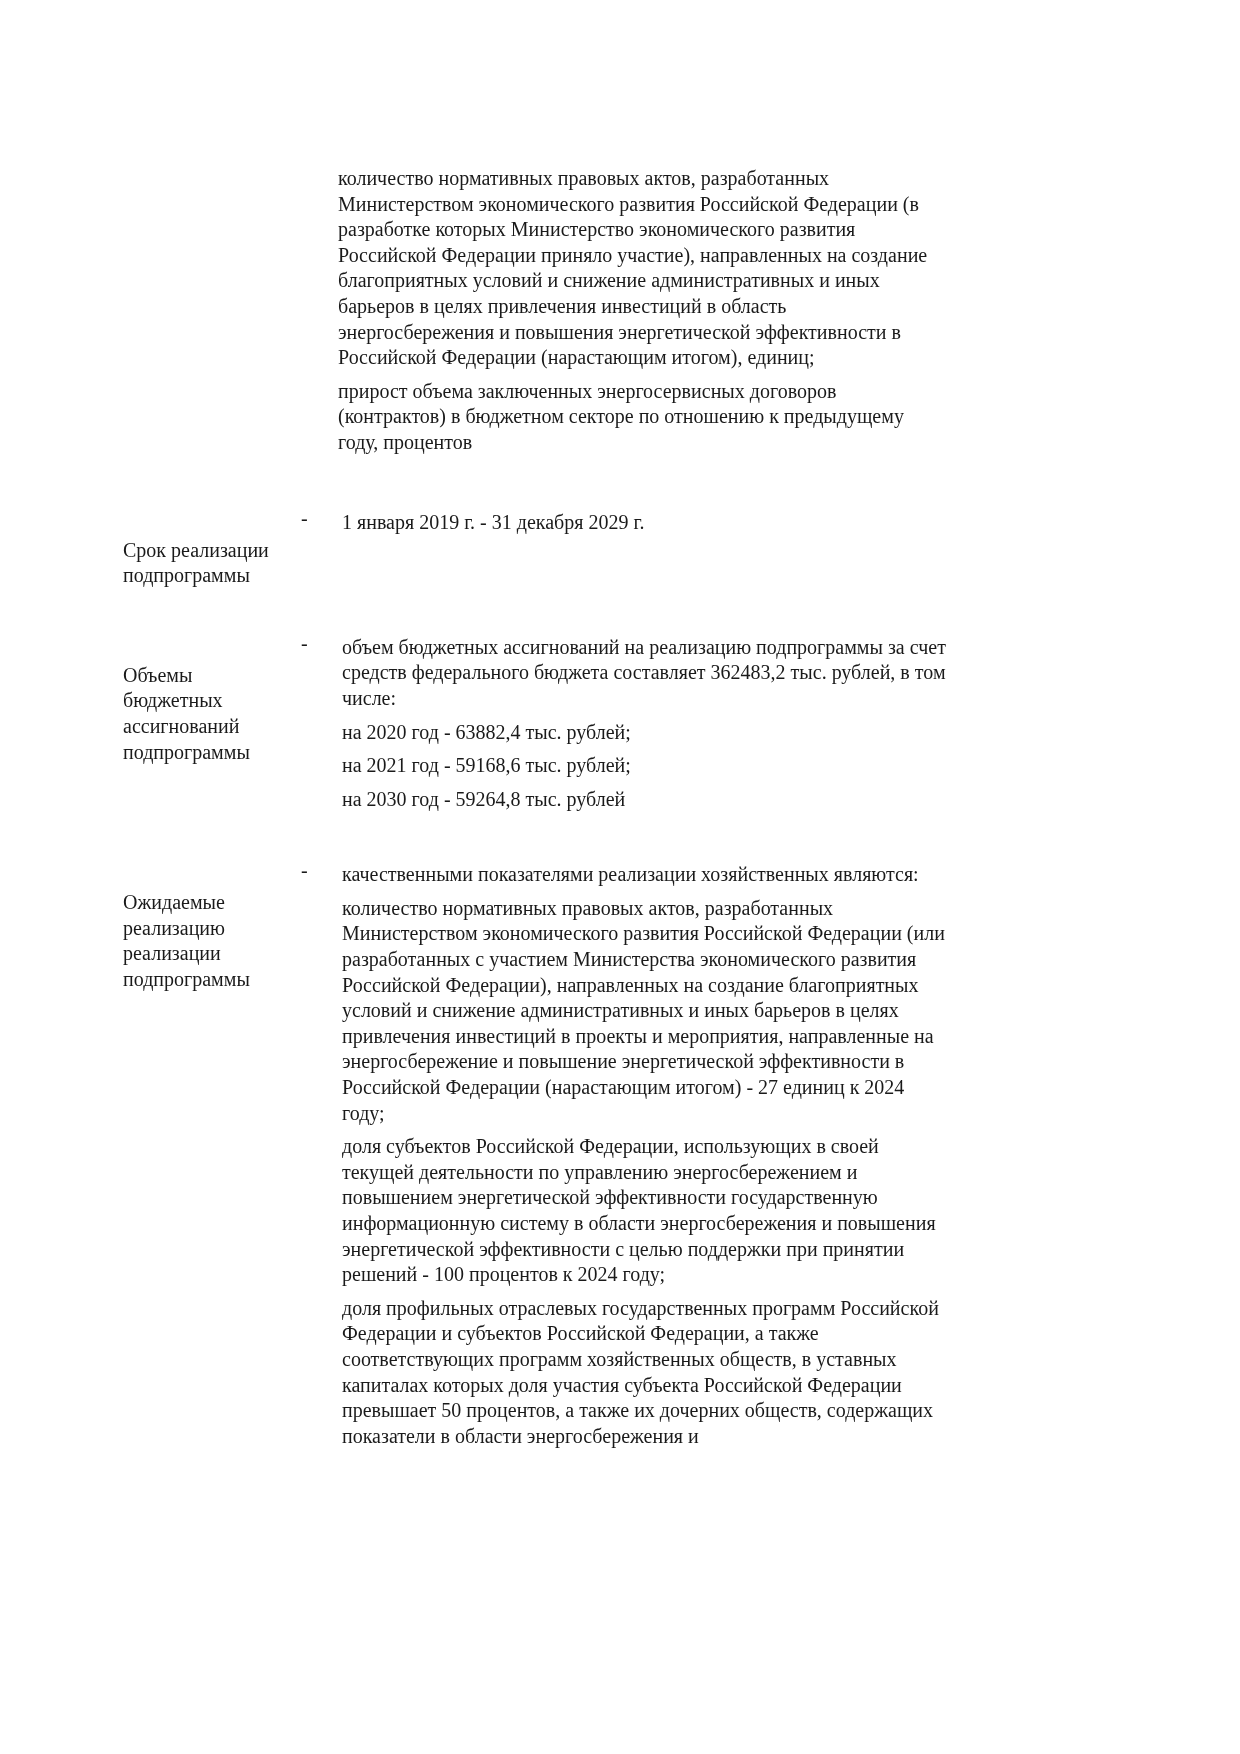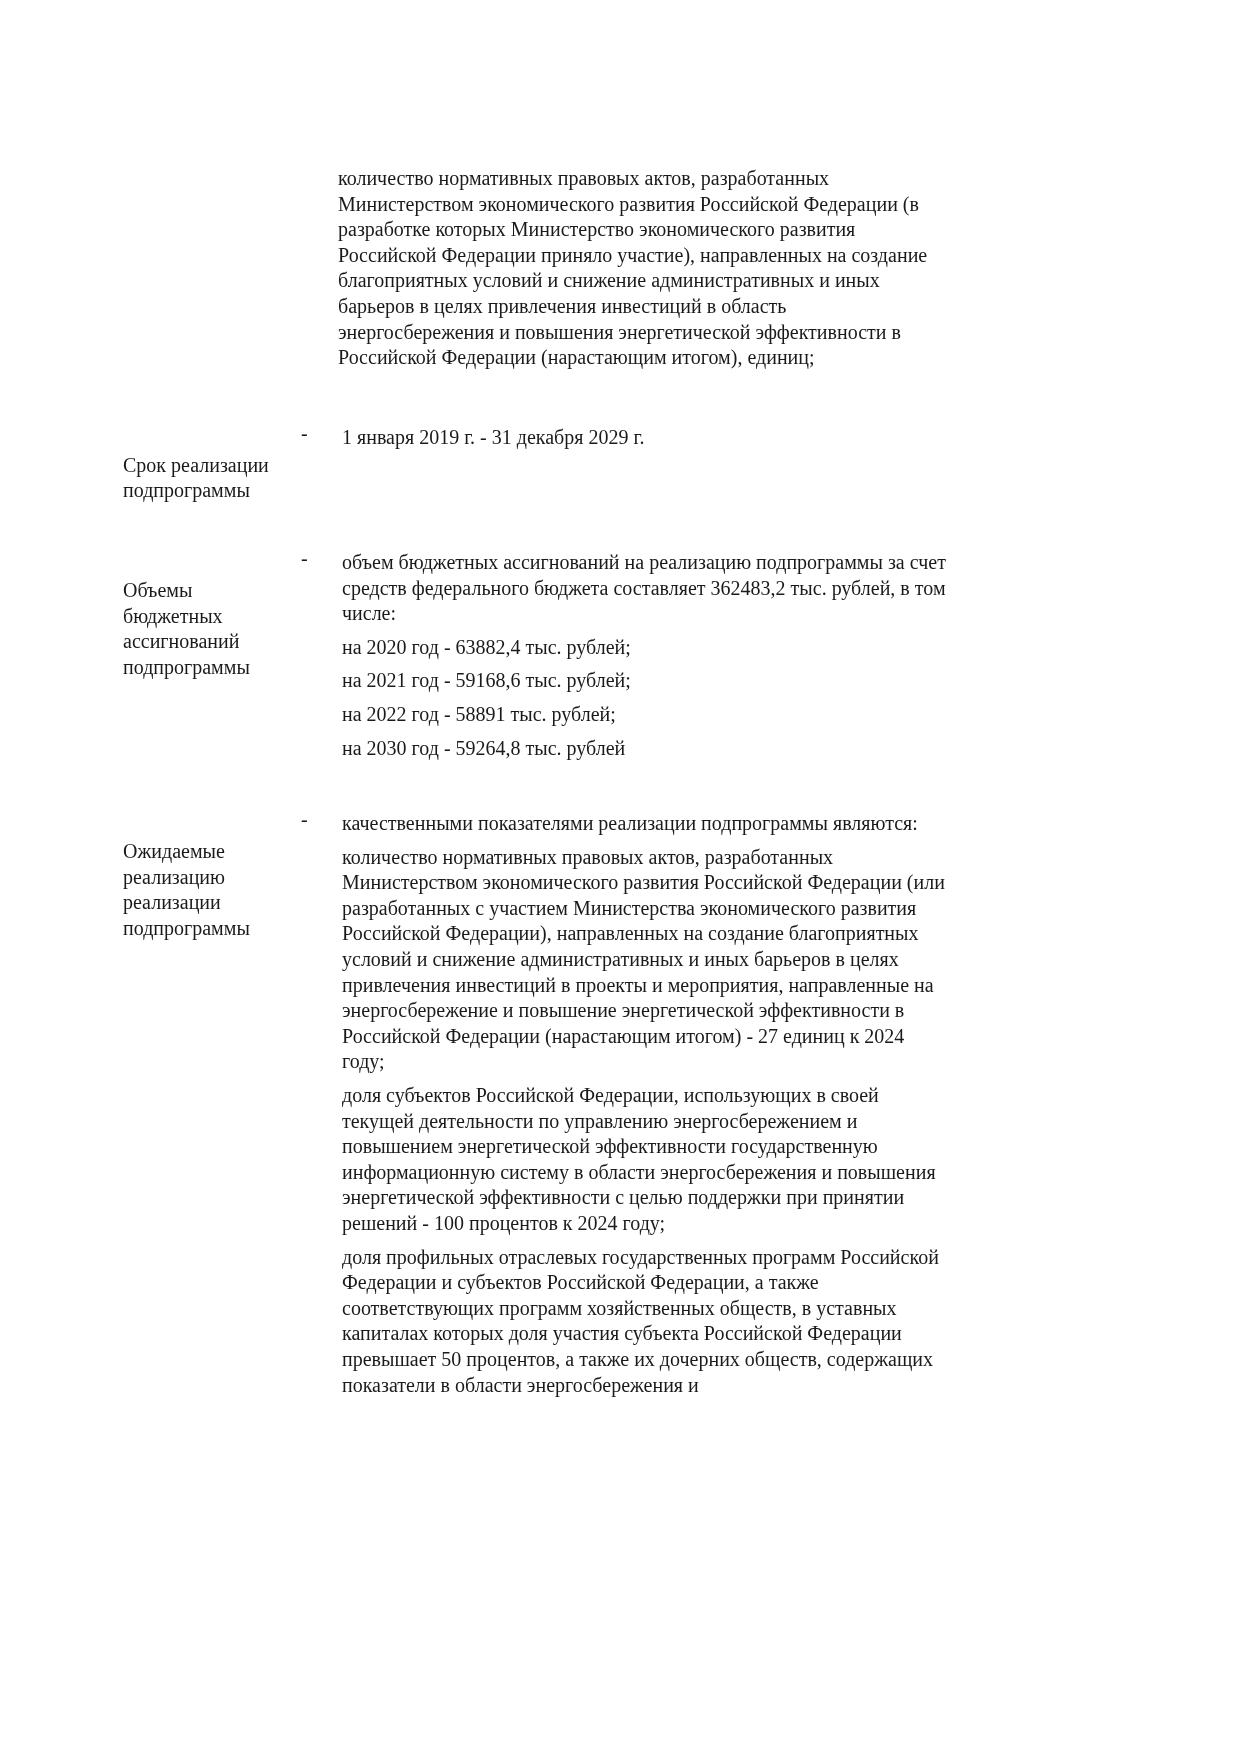--- a/index.html
+++ b/index.html
@@ -47,20 +47,21 @@
 <body style="color: rgb(26, 26, 26); background: rgb(255, 255, 255);">
 
 <div class="page">
   <div class="doc">
 
     <section class="row">
       <div class="cell label"></div>
       <div class="cell dash"></div>
       <div class="cell content">
           <p>количество нормативных правовых актов, разработанных Министерством экономического развития Российской Федерации (в разработке которых Министерство экономического развития Российской Федерации приняло участие), направленных на создание благоприятных условий и снижение административных и иных барьеров в целях привлечения инвестиций в область энергосбережения и повышения энергетической эффективности в Российской Федерации (нарастающим итогом), единиц;</p>
+          <p>прирост объема заключенных энергосервисных договоров (контрактов) в бюджетном секторе по отношению к предыдущему году, процентов</p>
         </div>
     </section>
 
     <div>
         <section class="row">
           <div class="cell label">Срок реализации
 подпрограммы</div>
           <div class="cell dash">-</div>
           <div class="cell content">
             <p>1 января 2019 г. - 31 декабря 2029 г.</p>
@@ -69,32 +70,31 @@
         <section class="row">
           <div class="cell label">Объемы
 бюджетных
 ассигнований
 подпрограммы</div>
           <div class="cell dash">-</div>
           <div class="cell content">
             <p>объем бюджетных ассигнований на реализацию подпрограммы за счет средств федерального бюджета составляет 362483,2 тыс. рублей, в том числе:</p>
             <p>на 2020 год - 63882,4 тыс. рублей;</p>
             <p>на 2021 год - 59168,6 тыс. рублей;</p>
-            <p>на 2022 год - 58891 тыс. рублей;</p>
             <p>на 2030 год - 59264,8 тыс. рублей</p>
           </div>
         </section>
         <section class="row">
           <div class="cell label">Ожидаемые
 реализацию
 реализации
 подпрограммы</div>
           <div class="cell dash">-</div>
           <div class="cell content">
-            <p>качественными показателями реализации подпрограммы являются:</p>
+            <p>качественными показателями реализации хозяйственных являются:</p>
             <p>количество нормативных правовых актов, разработанных Министерством экономического развития Российской Федерации (или разработанных с участием Министерства экономического развития Российской Федерации), направленных на создание благоприятных условий и снижение административных и иных барьеров в целях привлечения инвестиций в проекты и мероприятия, направленные на энергосбережение и повышение энергетической эффективности в Российской Федерации (нарастающим итогом) - 27 единиц к 2024 году;</p>
             <p>доля субъектов Российской Федерации, использующих в своей текущей деятельности по управлению энергосбережением и повышением энергетической эффективности государственную информационную систему в области энергосбережения и повышения энергетической эффективности с целью поддержки при принятии решений - 100 процентов к 2024 году;</p>
             <p>доля профильных отраслевых государственных программ Российской Федерации и субъектов Российской Федерации, а также соответствующих программ хозяйственных обществ, в уставных капиталах которых доля участия субъекта Российской Федерации превышает 50 процентов, а также их дочерних обществ, содержащих показатели в области энергосбережения и</p>
           </div>
         </section>
       </div>
 
   </div>
 </div>
 

